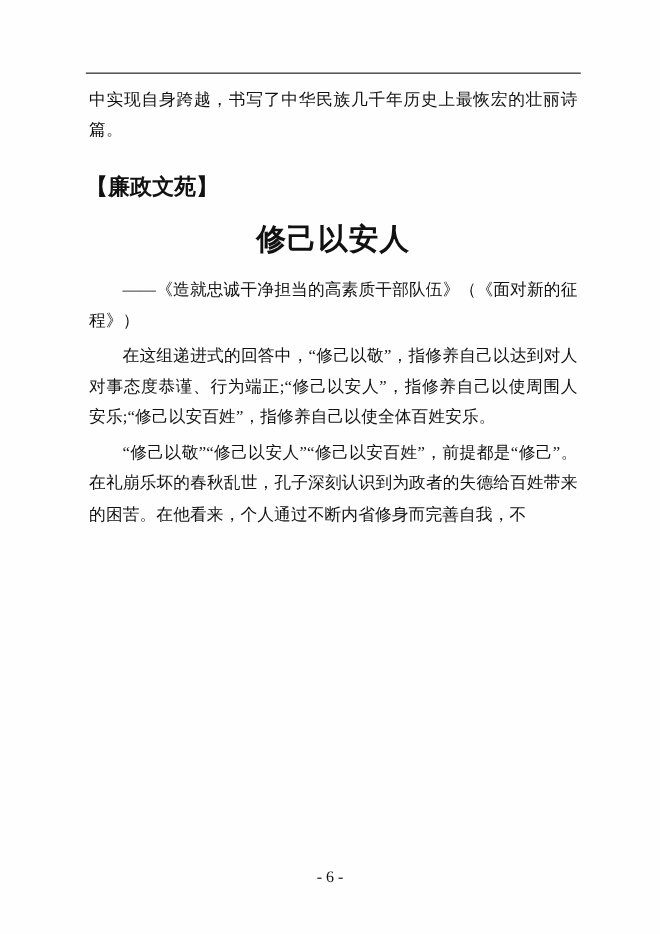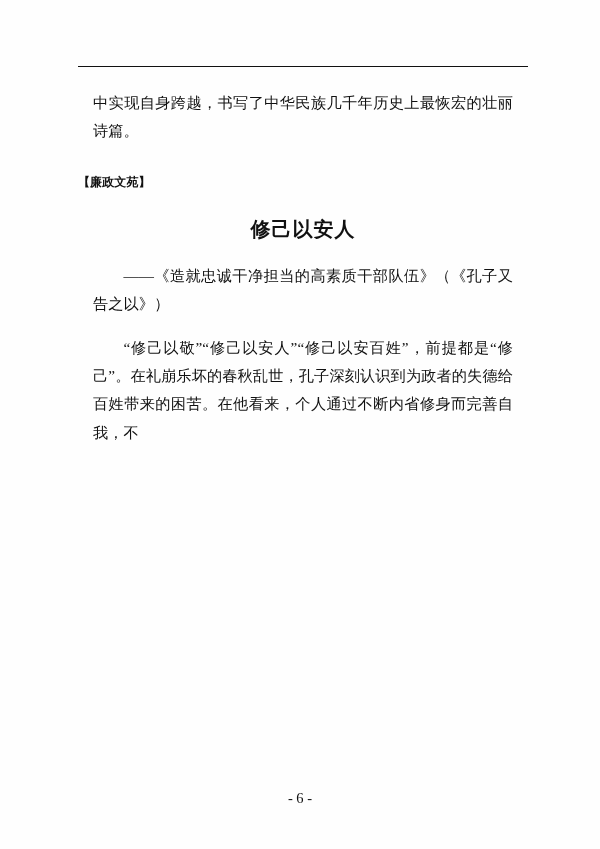--- a/index.html
+++ b/index.html
@@ -31,34 +31,34 @@
     background: #111111;
   }
   .body-text {
     font-size: 15.2px;
     line-height: 28.4px;
     text-align: justify;
     text-justify: inter-ideograph;
     letter-spacing: 0.1px;
   }
   p {
-    margin: 15px;
+    margin: 3px;
   }
   .indent {
     text-indent: 2em;
   }
   .section-tag {
-    font-size: 12px;
+    font-size: 20px;
     font-weight: bold;
     line-height: 28px;
     margin-top: 22px;
     margin-bottom: 6px;
   }
   .article-title {
-    font-size: 20px;
+    font-size: 27px;
     font-weight: bold;
     text-align: center;
     line-height: 34px;
     margin-top: 16px;
     margin-bottom: 16px;
     letter-spacing: 1px;
   }
   .page-number {
     position: absolute;
     left: 0;
@@ -80,23 +80,24 @@
   <div class="body-text">
 
     <p>中实现自身跨越，书写了中华民族几千年历史上最恢宏的壮丽诗篇。</p>
 
 
     <div class="section-tag">【廉政文苑】</div>
 
     <div class="article-title">修己以安人</div>
 
 
-    <p class="indent">——《造就忠诚干净担当的高素质干部队伍》（《孔子又告之以》）</p>
+    <p class="indent">——《造就忠诚干净担当的高素质干部队伍》（《面对新的征程》）</p>
 
 
+    <p class="indent">在这组递进式的回答中，“修己以敬”，指修养自己以达到对人对事态度恭谨、行为端正;“修己以安人”，指修养自己以使周围人安乐;“修己以安百姓”，指修养自己以使全体百姓安乐。</p>
 
     <p class="indent">“修己以敬”“修己以安人”“修己以安百姓”，前提都是“修己”。在礼崩乐坏的春秋乱世，孔子深刻认识到为政者的失德给百姓带来的困苦。在他看来，个人通过不断内省修身而完善自我，不</p>
 
   </div>
 
   <div class="page-number">- 6 -</div>
 
 </div>
 
 </body></html>

